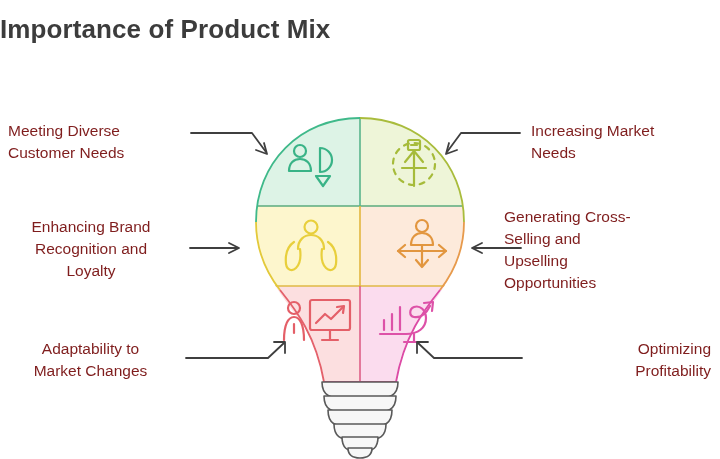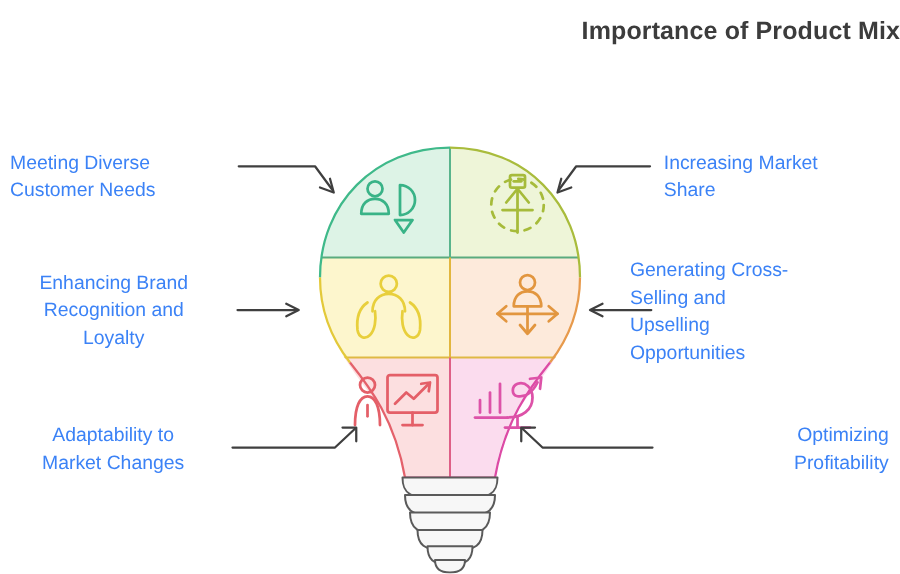--- a/index.html
+++ b/index.html
@@ -21,33 +21,33 @@
     width: 720px;
     height: 459px;
   }
 
   
   #title {
     position: absolute;
     left: 0;
     top: 14px;
     width: 720px;
-    text-align: right;
-    font-size: 20px;
+    text-align: left;
+    font-size: 26px;
     font-weight: bold;
     color: #3c3c3c;
     letter-spacing: 0.1px;
   }
 
   
   .label {
     position: absolute;
     font-size: 15.5px;
     line-height: 1.42;
-    color: #3b82f6;
+    color: #7f1d1d;
     white-space: pre-line;
   }
 
   #label-tl { left: 8px;  top: 120px; width: 165px; text-align: left; }
   #label-ml { left: 6px;  top: 216px; width: 170px; text-align: center; }
   #label-bl { left: 8px;  top: 338px; width: 165px; text-align: center; }
 
   #label-tr { left: 531px; top: 120px; width: 182px; text-align: left; }
   #label-mr { left: 504px; top: 206px; width: 185px; text-align: left; }
   #label-br { left: 531px; top: 338px; width: 180px; text-align: right; }
@@ -81,21 +81,21 @@
 Customer Needs</div>
 
   <div class="label" id="label-ml">Enhancing Brand
 Recognition and
 Loyalty</div>
 
   <div class="label" id="label-bl">Adaptability to
 Market Changes</div>
 
   <div class="label" id="label-tr">Increasing Market
-Share</div>
+Needs</div>
 
   <div class="label" id="label-mr">Generating Cross-
 Selling and
 Upselling
 Opportunities</div>
 
   <div class="label" id="label-br">Optimizing
 Profitability</div>
 
   <div id="bulb-stage">

